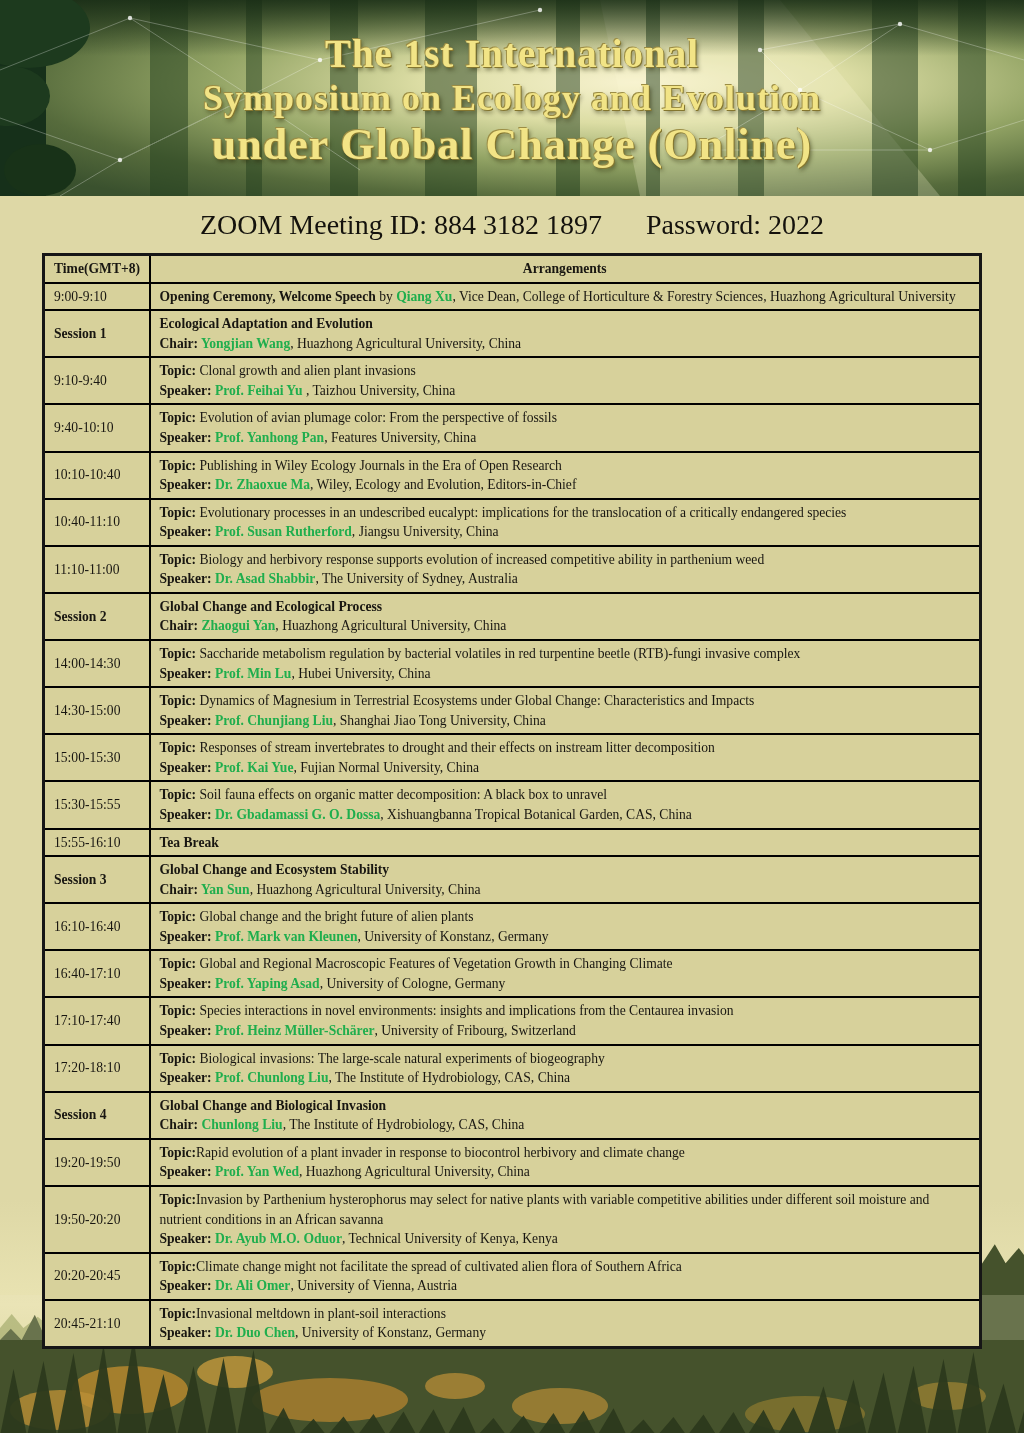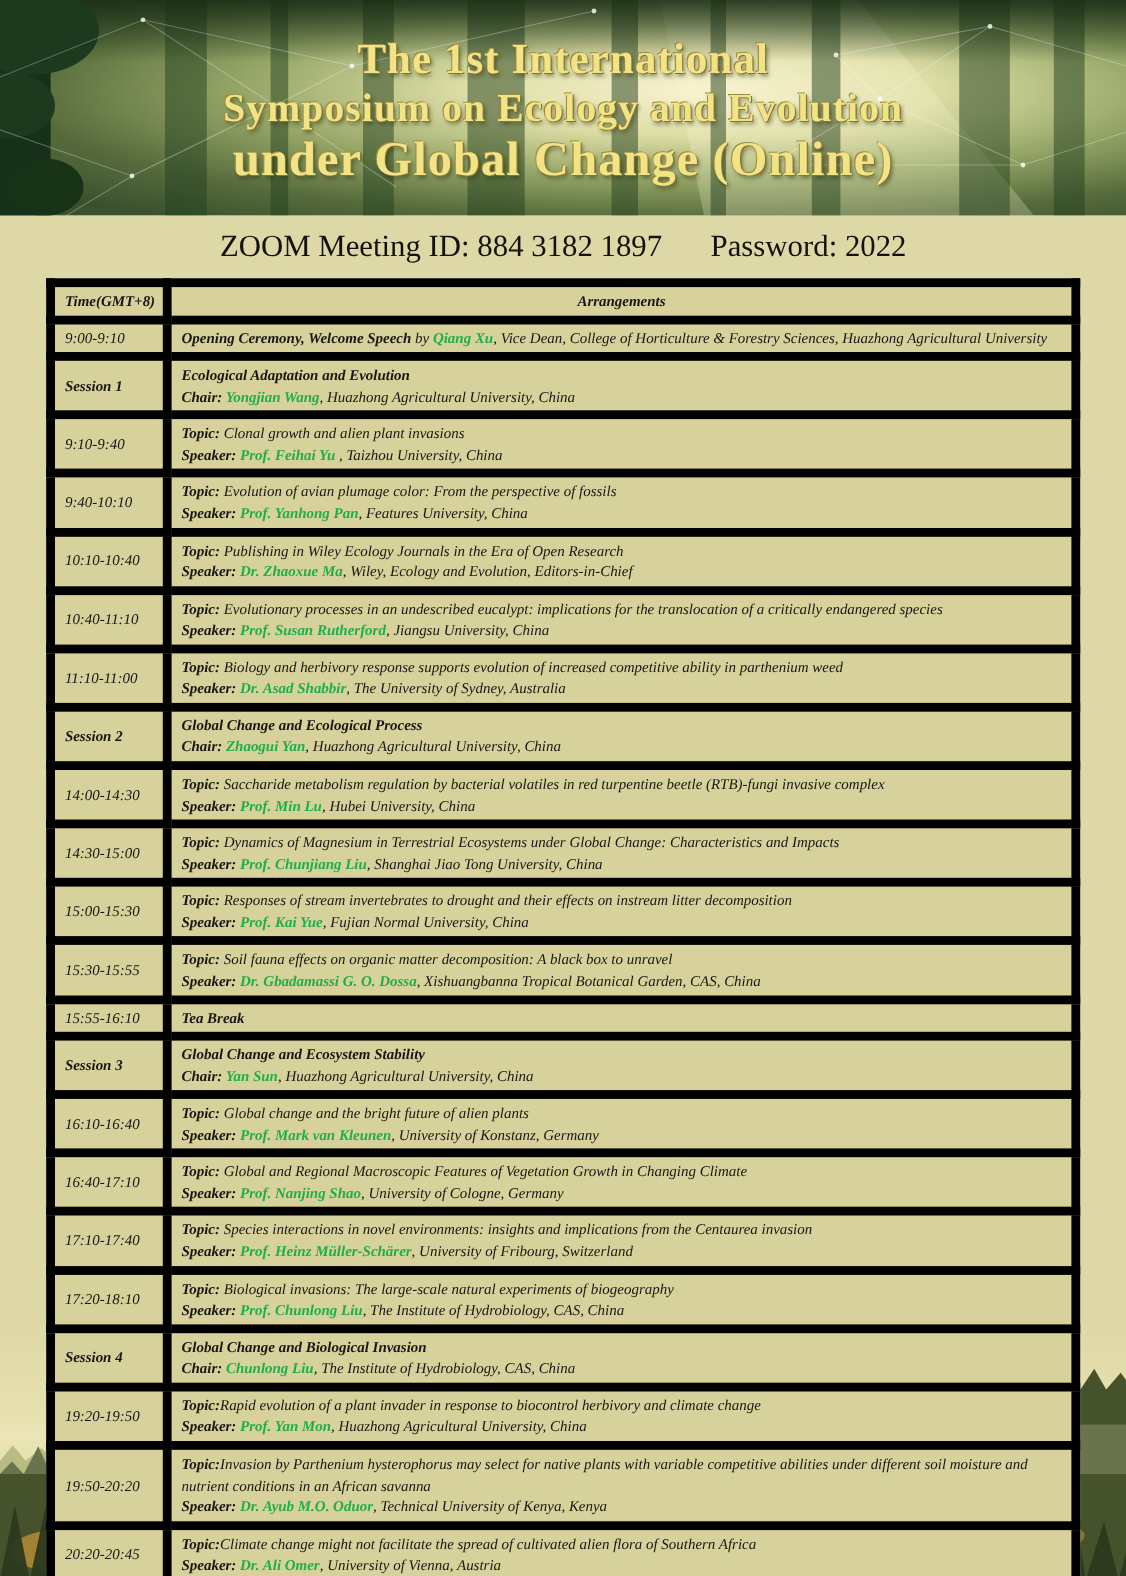--- a/index.html
+++ b/index.html
@@ -36,26 +36,25 @@
 
   
   .tablewrap{position:relative;z-index:2;padding:0 42px;}
   table.program{
     width:940px;border-collapse:collapse;
     border:3px solid #161616;
     background:var(--cell-bg,#d7d19b);
     table-layout:fixed;
   }
   table.program th, table.program td{
-    border:8px solid #000000;
+    border:2px solid #000000;
     padding:3px 9px;
     font-size:13.6px;
     line-height:1.44;
     vertical-align:middle;
-    font-style:italic;
   }
   col.c-time{width:106px;}
   th{font-weight:bold;text-align:center;padding:6px 4px;}
   td.time{ text-align:left;padding:3px 2px;}
   td.time.bold{font-weight:bold;}
   .b{font-weight:bold;}
   .g{color:var(--green,#1fae4d);font-weight:bold;}
 
   
   .footer-art{
@@ -268,21 +267,21 @@
             <td class="time"><span>16:10-16:40</span></td>
             <td>
               <div><span class="b">Topic: </span><span>Global change and the bright future of alien plants</span></div>
               <div><span class="b">Speaker: </span><span class="g">Prof. Mark van Kleunen</span><span>, University of Konstanz, Germany</span></div>
             </td>
           </tr>
           <tr>
             <td class="time"><span>16:40-17:10</span></td>
             <td>
               <div><span class="b">Topic: </span><span>Global and Regional Macroscopic Features of Vegetation Growth in Changing Climate</span></div>
-              <div><span class="b">Speaker: </span><span class="g">Prof. Nanjing Shao</span><span>, University of Cologne, Germany</span></div>
+              <div><span class="b">Speaker: </span><span class="g">Prof. Yaping Asad</span><span>, University of Cologne, Germany</span></div>
             </td>
           </tr>
           <tr>
             <td class="time"><span>17:10-17:40</span></td>
             <td>
               <div><span class="b">Topic: </span><span>Species interactions in novel environments: insights and implications from the Centaurea invasion</span></div>
               <div><span class="b">Speaker: </span><span class="g">Prof. Heinz Müller-Schärer</span><span>, University of Fribourg, Switzerland</span></div>
             </td>
           </tr>
           <tr>
@@ -296,21 +295,21 @@
             <td class="time bold"><span>Session 4</span></td>
             <td>
               <div><span class="b">Global Change and Biological Invasion</span></div>
               <div><span class="b">Chair: </span><span class="g">Chunlong Liu</span><span>, The Institute of Hydrobiology, CAS, China</span></div>
             </td>
           </tr>
           <tr>
             <td class="time"><span>19:20-19:50</span></td>
             <td>
               <div><span class="b">Topic:</span><span>Rapid evolution of a plant invader in response to biocontrol herbivory and climate change</span></div>
-              <div><span class="b">Speaker: </span><span class="g">Prof. Yan Mon</span><span>, Huazhong Agricultural University, China</span></div>
+              <div><span class="b">Speaker: </span><span class="g">Prof. Yan Wed</span><span>, Huazhong Agricultural University, China</span></div>
             </td>
           </tr>
           <tr>
             <td class="time"><span>19:50-20:20</span></td>
             <td>
               <div><span class="b">Topic:</span><span>Invasion by Parthenium hysterophorus may select for native plants with variable competitive abilities under different soil moisture and nutrient conditions in an African savanna</span></div>
               <div><span class="b">Speaker: </span><span class="g">Dr. Ayub M.O. Oduor</span><span>, Technical University of  Kenya, Kenya</span></div>
             </td>
           </tr>
           <tr>

